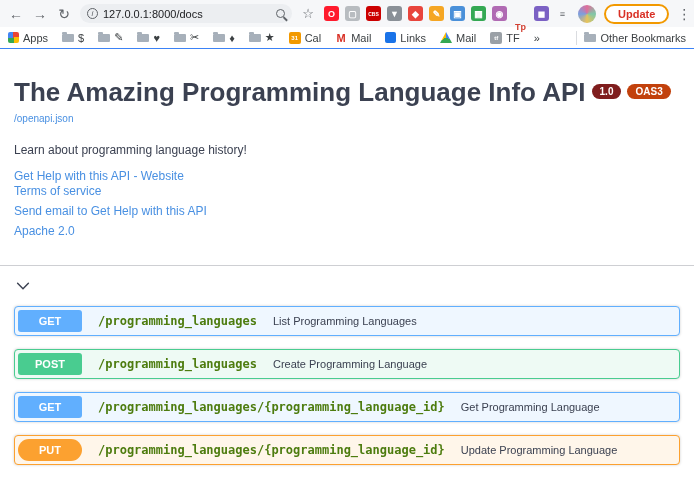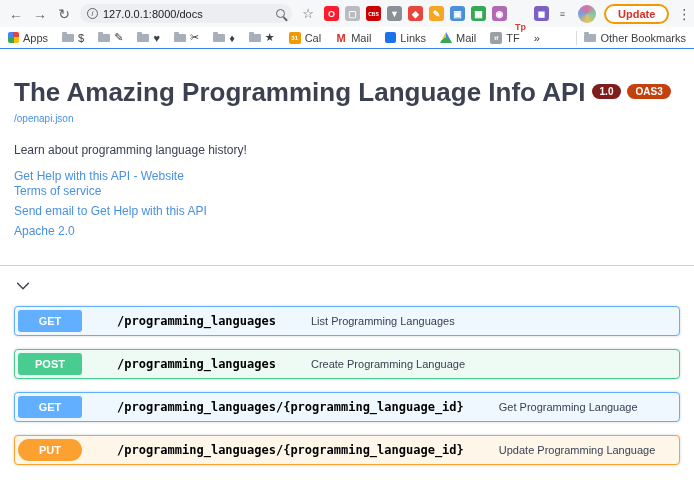--- a/index.html
+++ b/index.html
@@ -67,25 +67,25 @@
     line-height: 15px; cursor: pointer; }
   .link-terms { margin-bottom: 5px; }
   .link-license { margin-top: 5px; }
   .divider { border-bottom: 1px solid rgba(59,65,81,.25); margin: 26px -14px 0; }
   .section-header { display: flex; align-items: center; justify-content: space-between;
     padding: 11px 8px 11px 0; cursor: pointer; }
   .section-title { font-size: 23px; font-weight: bold; color: #3b4151; }
   .chev { flex: 0 0 auto; }
   .opblock { display: flex; align-items: center; border: 1px solid; border-radius: 4px;
     margin-bottom: 13px; padding: 3px 8px 3px 3px; box-shadow: 0 0 3px rgba(0,0,0,.19);
-    cursor: pointer; gap: 35px; }
+    cursor: pointer; }
   .method-badge { min-width: 64px; text-align: center; font-size: 11px; font-weight: bold;
     color: #fff; padding: 5px 0; border-radius: 3px; }
   .op-path { font-family: "DejaVu Sans Mono", "Liberation Mono", monospace;
-    font-weight: bold; font-size: 12px; color: #000000; margin: 0 0; white-space: nowrap; }
+    font-weight: bold; font-size: 12px; color: #4d7c0f; margin: 0 16px; white-space: nowrap; }
   .op-summary { font-size: 11px; color: #3b4151; white-space: nowrap; }
 </style>
 </head>
 <body>
 
 <div>
   <div class="toolbar">
     <span class="navbtn">←</span>
     <span class="navbtn">→</span>
     <span class="navbtn">↻</span>

